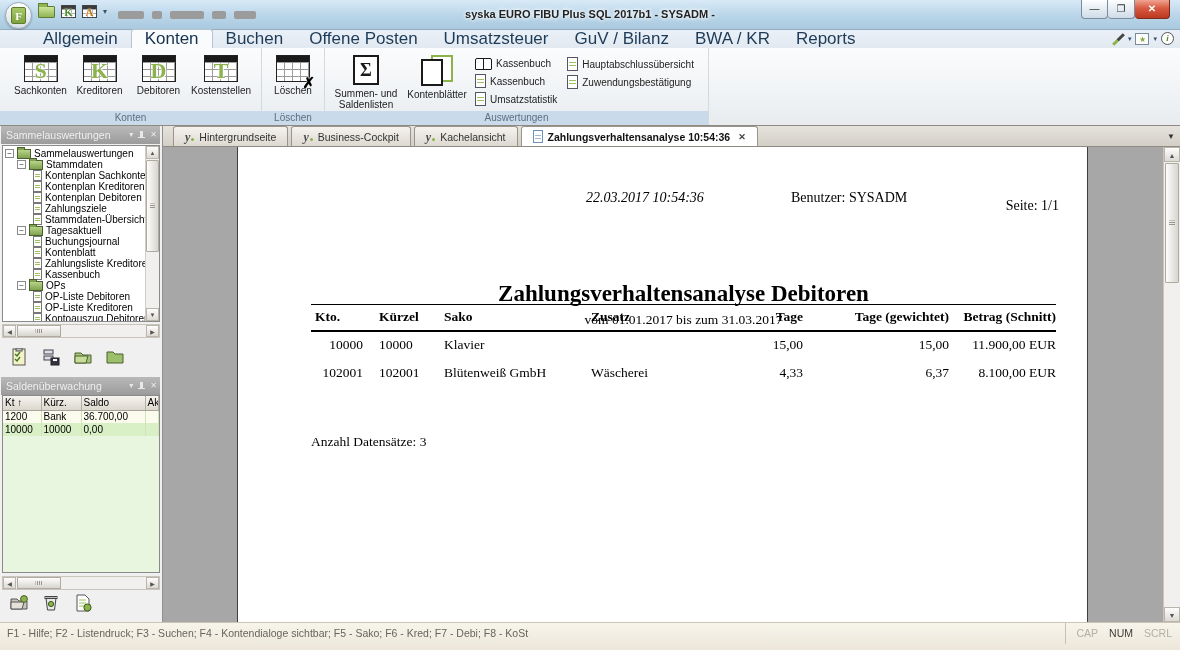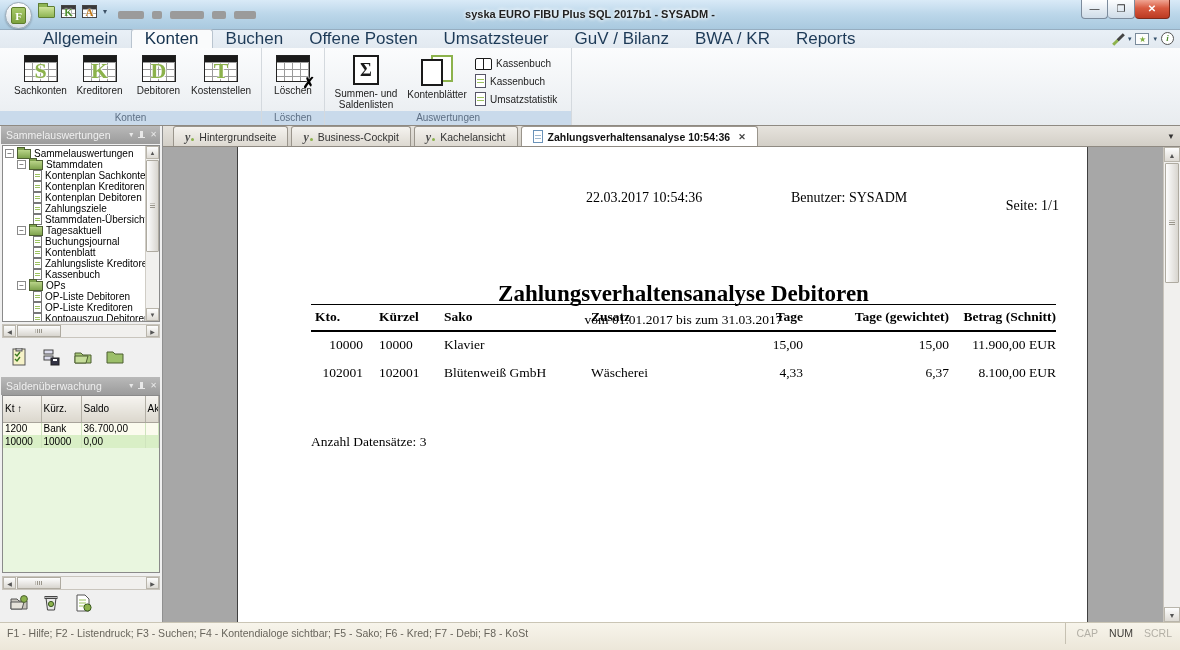--- a/index.html
+++ b/index.html
@@ -110,21 +110,21 @@
   .hscr .arr { position:absolute; top:0; bottom:0; width:13px; font-size:6px; text-align:center; line-height:12px; color:#555;
     background:linear-gradient(#fdfdfd,#dddad4); border:1px solid #b9b5ab; }
   .thumbh { position:absolute; top:0; bottom:0; background:linear-gradient(#fdfdfd,#d8d5cf); border:1px solid #aeaaa0; }
   .griph { position:absolute; top:3px; bottom:3px; left:50%; width:7px; transform:translateX(-50%);
     background:repeating-linear-gradient(to right,#9a968c 0 1px,transparent 1px 2px); }
   .sidetools { position:absolute; left:0; width:163px; display:flex; gap:14px; padding-left:10px; align-items:center; }
 
   .saldobox { position:absolute; left:2px; top:269px; width:158px; height:178px; background:#e9f6df; border:1px solid #8a8a8a; overflow:hidden; }
   .stable { width:100%; border-collapse:collapse; font-size:10px; table-layout:fixed; }
   .stable th { font-weight:normal; text-align:left; background:linear-gradient(#f6f4f0,#dbd7cd);
-    border-right:1px solid #b3afa5; border-bottom:1px solid #a9a49b; height:26px; padding:0 2px; overflow:hidden; white-space:nowrap; }
+    border-right:1px solid #b3afa5; border-bottom:1px solid #a9a49b; height:14px; padding:0 2px; overflow:hidden; white-space:nowrap; }
   .stable td { height:13px; padding:0 2px; border-right:1px solid #cfe4bd; white-space:nowrap; overflow:hidden; }
   .stable tr.r0 td { background:#fbfbee; }
   .stable tr.r1 td { background:#d9efc6; }
   .num { text-align:left; }
 
   
   .docarea { position:absolute; left:163px; top:0; right:0; height:100%; }
   .dtabs { position:absolute; left:0; top:0; right:0; height:21px; background:linear-gradient(#e6e3dd,#d3cfc7);
     border-bottom:1px solid #8f8a82; display:flex; align-items:flex-end; padding-left:10px; }
   .dtab { height:20px; display:flex; align-items:center; gap:5px; padding:0 11px; margin-right:3px;
@@ -135,21 +135,21 @@
   .yico::after { content:""; position:absolute; right:0; bottom:1px; width:3px; height:3px; border-radius:50%; background:#8cb24c; }
   .pgico { width:10px; height:13px; border:1px solid #6a92b8; background:#fff; padding:2px 1px; }
   .pgico i { display:block; height:100%; background:repeating-linear-gradient(to bottom,transparent 0 2px,#9fb8cf 2px 3px); }
   .tabx { font-size:9px; color:#444; padding-left:3px; }
   .dtabs-caret { position:absolute; right:5px; top:6px; font-size:8px; color:#333; }
 
   .viewport { position:absolute; left:0; top:21px; right:17px; bottom:0; background:#a7a7a7; overflow:hidden; }
   .page { position:absolute; left:74px; top:0; width:851px; height:100%; background:#fff;
     border-left:1px solid #3f3f3f; border-right:1px solid #3f3f3f; font-family:"Liberation Serif",serif; color:#000; }
   .rp-head { position:absolute; top:43px; left:0; width:100%; font-size:14px; }
-  .rp-dt { position:absolute; left:348px; }
+  .rp-dt { position:absolute; left:348px;font-style:italic; }
   .rp-user { position:absolute; left:553px; }
   .rp-page { position:absolute; right:28px;margin-top:8px; }
   .rp-titlewrap { position:absolute; left:73px; top:93px; width:745px; text-align:center; }
   .rp-title { font-size:23px; font-weight:bold;margin-top:41px; }
   .rp-sub { font-size:13.5px; margin-top:5px; }
   .rtable { position:absolute; left:73px; top:157px; width:745px; border-collapse:collapse; table-layout:fixed; font-size:13.5px; }
   .rtable th { font-weight:bold; text-align:left; border-top:1px solid #000; border-bottom:2px solid #000; height:26px; padding:0; }
   .rtable td { height:28px; padding:0; }
   .rtable .ar { text-align:right; }
   .rtable .pl { padding-left:16px; }
@@ -282,20 +282,34 @@
         <span class="sdoc">
             <i></i>
           </span>
         <span>Kassenbuch</span>
       </div>
       <div class="sbtn">
         <span class="sdoc">
             <i></i>
           </span>
         <span>Umsatzstatistik</span>
+      </div>
+    </div>
+    <div class="smallcol" style="margin-left:8px">
+      <div class="sbtn">
+        <span class="sdoc">
+            <i></i>
+          </span>
+        <span>Hauptabschlussübersicht</span>
+      </div>
+      <div class="sbtn">
+        <span class="sdoc">
+            <i></i>
+          </span>
+        <span>Zuwendungsbestätigung</span>
       </div>
     </div>
     <div class="gstrip">Auswertungen</div>
   </div>
 </div>
 
 <div class="main">
 
   <div class="sidebar">
     <div class="ptitle" style="top:0">

